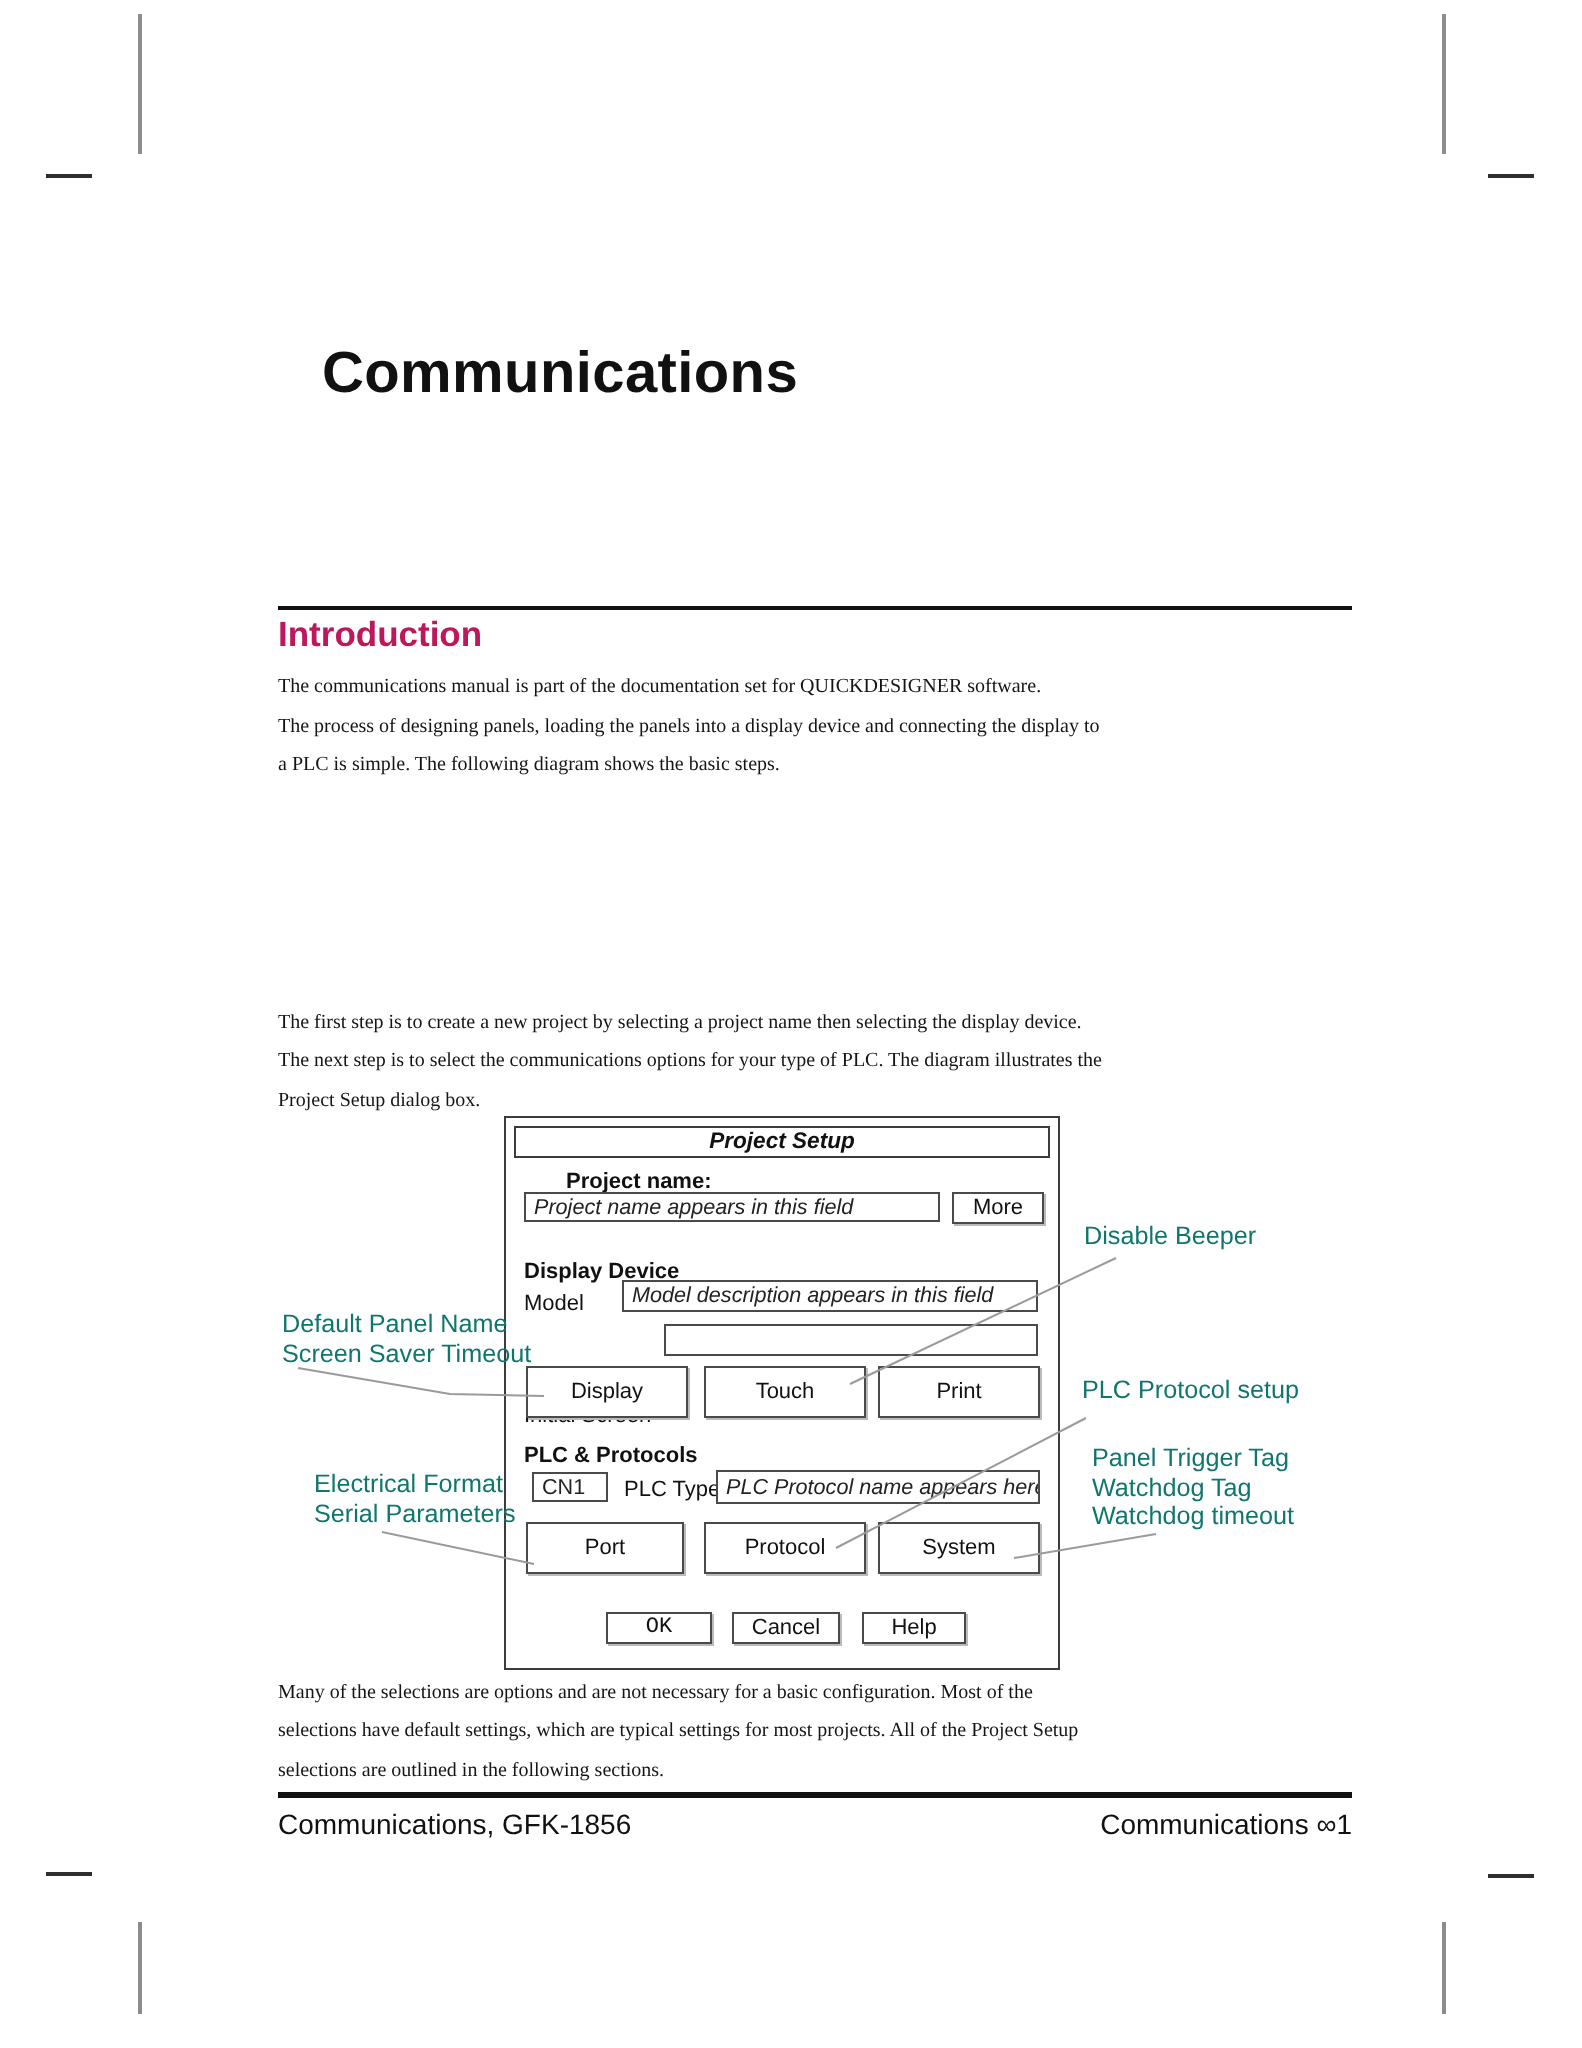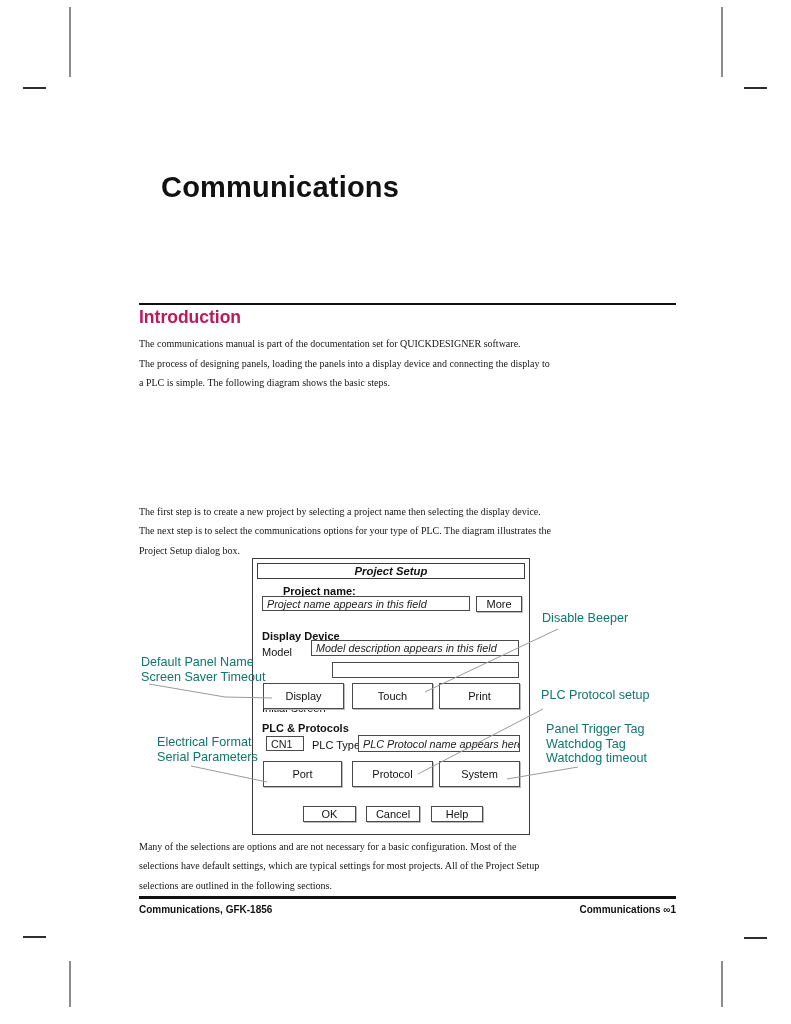--- a/index.html
+++ b/index.html
@@ -42,21 +42,21 @@
   .btn.big{line-height:25px;}
   .btn.small{line-height:15px;}
 
   
   .callout{font-size:12.6px;line-height:15px;color:#0f766e;white-space:pre-line;}
   .callout.tri{line-height:14.5px;}
 
   svg.lines{position:absolute;left:0;top:0;pointer-events:none;}
 
   
-  .footer-text{font-size:10px;font-weight:bold;color:#111;}
+  .footer-text{font-size:14px;font-weight:normal;color:#111;}
 </style>
 </head>
 <body>
 
 <div class="page">
 
   <div class="mark" style="left:69px;top:7px;width:2px;height:70px;"></div>
   <div class="mark h" style="left:23px;top:87px;width:23px;height:2px;"></div>
   <div class="mark" style="left:721px;top:7px;width:2px;height:70px;"></div>
   <div class="mark h" style="left:744px;top:87px;width:23px;height:2px;"></div>
@@ -97,21 +97,21 @@
 
     <div class="abs dlabel bold" style="left:9px;top:163px;">PLC &amp; Protocols</div>
     <div class="abs field" style="left:13px;top:177px;width:38px;height:15px;">CN1</div>
     <div class="abs dlabel" style="left:59px;top:180px;">PLC Type</div>
     <div class="abs field it" style="left:105px;top:176px;width:162px;height:17px;line-height:16px;">PLC Protocol name appears here</div>
 
     <div class="abs btn big" style="left:10px;top:202px;width:79px;height:26px;">Port</div>
     <div class="abs btn big" style="left:99px;top:202px;width:81px;height:26px;">Protocol</div>
     <div class="abs btn big" style="left:186px;top:202px;width:81px;height:26px;">System</div>
 
-    <div class="abs btn small" style="left:50px;top:247px;width:53px;height:16px;">OK</div>
+    <div class="abs btn small" style="left:50px;top:247px;width:53px;height:16px;font-family:Liberation Mono, monospace;">OK</div>
     <div class="abs btn small" style="left:113px;top:247px;width:54px;height:16px;">Cancel</div>
     <div class="abs btn small" style="left:178px;top:247px;width:52px;height:16px;">Help</div>
   </div>
 
   <div class="abs callout" style="left:141px;top:655px;">Default Panel Name
 Screen Saver Timeout</div>
   <div class="abs callout" style="left:157px;top:735px;">Electrical Format
 Serial Parameters</div>
   <div class="abs callout" style="left:542px;top:611px;">Disable Beeper</div>
   <div class="abs callout" style="left:541px;top:688px;">PLC Protocol setup</div>

